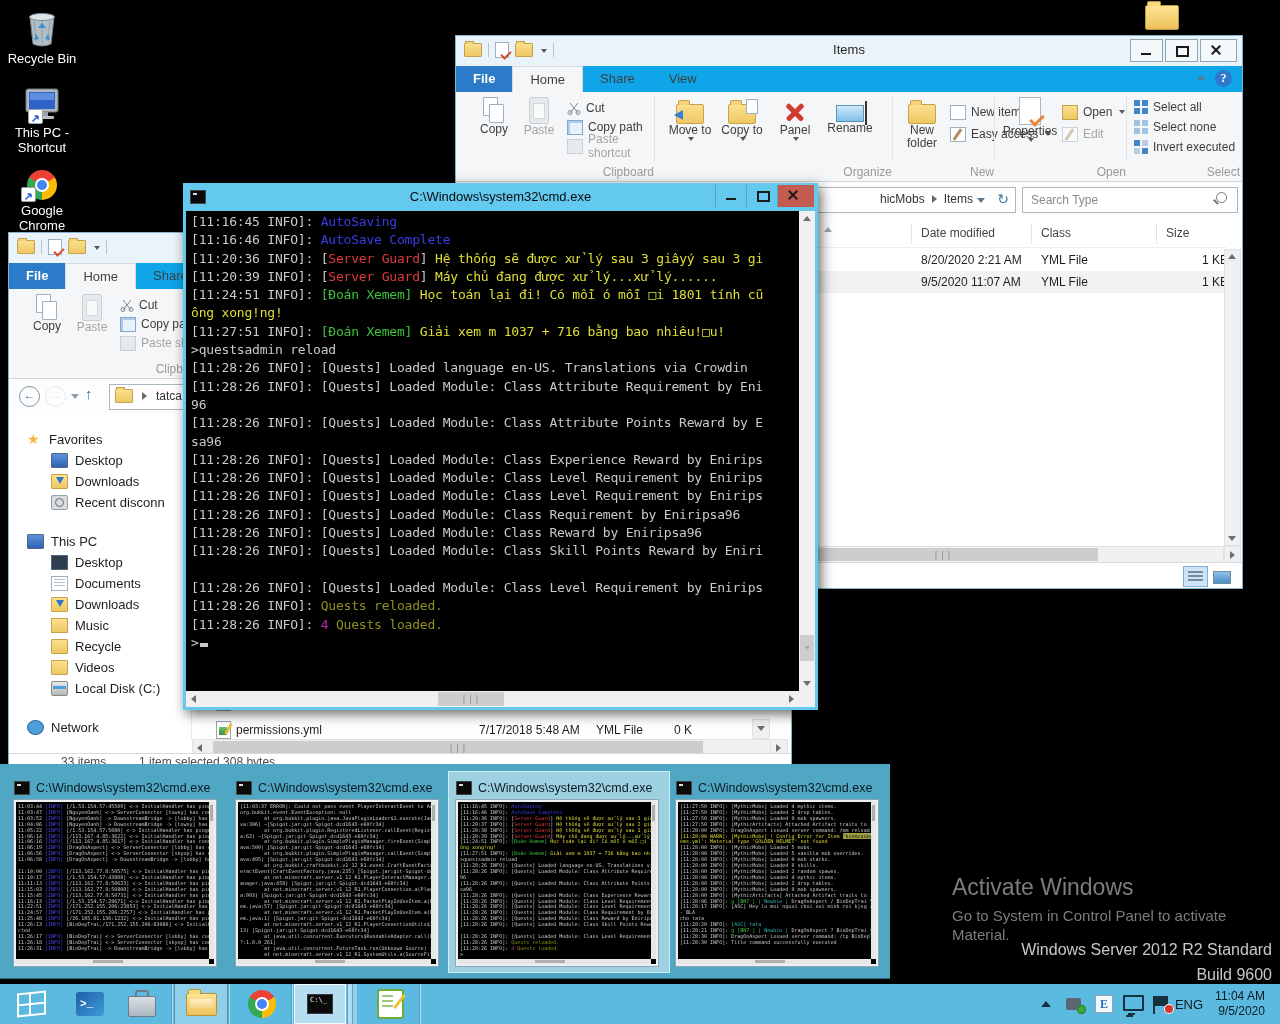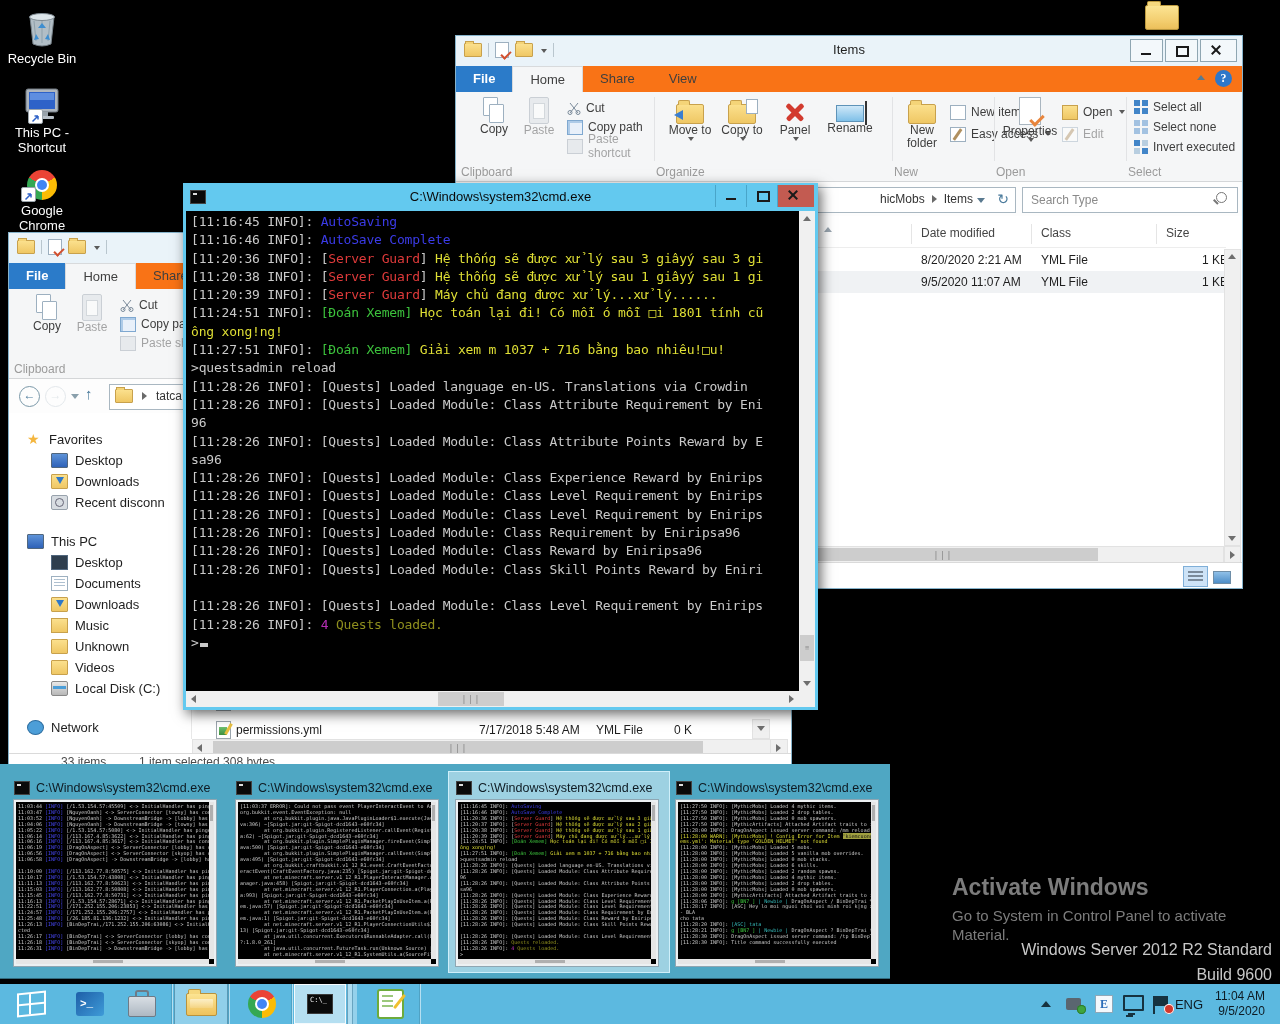--- a/index.html
+++ b/index.html
@@ -26,29 +26,29 @@
   .tbarx{position:absolute;left:0;right:0;top:0;height:30px;background:#EAF3F9}
   .qat{position:absolute;left:8px;top:6px;display:flex;align-items:center;gap:6px}
   .qsep{width:1px;height:14px;background:#B9C6CE}
   .wtitle{position:absolute;left:0;right:0;top:6px;text-align:center;font-size:13px;color:#1E1E1E}
   .wbtns{position:absolute;right:5px;top:3px;display:flex;gap:2px}
   .wbtn{width:31px;height:21px;border:1px solid #8FA6B2;background:#F3F8FB;position:relative}
   .g-min:after{content:"";position:absolute;left:10px;top:13px;width:10px;height:2px;background:#1A1A1A}
   .g-max:after{content:"";position:absolute;left:10px;top:6px;width:9px;height:7px;border:2px solid #1A1A1A}
   .g-x:before,.g-x:after{content:"";position:absolute;left:9px;top:9px;width:12px;height:2px;background:#1A1A1A}
   .g-x:before{transform:rotate(45deg)}.g-x:after{transform:rotate(-45deg)}
-  .tabsrow{position:absolute;left:0;right:0;top:30px;height:26px;background:#f97316;
+  .tabsrow{position:absolute;left:0;right:0;top:30px;height:26px;background:#0ea5e9;
        border-bottom:1px solid #DDE0E2;display:flex;font-size:13px;color:#3F3F3F}
   .tab{padding:5px 17px 0;cursor:default}
   .tab.file{background:#2B7BC9;color:#fff;font-weight:bold}
   .tab.active{background:#F5F6F7;border:1px solid #D8DADC;border-bottom:none}
   .ribbon{position:absolute;left:0;right:0;top:56px;height:89px;background:#F5F6F7;border-bottom:1px solid #D4D6D8}
   .rgroup{position:absolute;top:0;bottom:0}
   .rsep{position:absolute;top:5px;bottom:20px;width:1px;background:#E2E3E5}
-  .rlabel{position:absolute;bottom:2px;left:0;right:0;text-align:left;font-size:12px;color:#9B9B9B}
+  .rlabel{position:absolute;bottom:2px;left:0;right:0;text-align:right;font-size:12px;color:#9B9B9B}
   .rbig{position:absolute;top:5px;display:flex;flex-direction:column;align-items:center;
        font-size:12px;color:#3E3E3E;line-height:13px;text-align:center}
   .rsmall{position:absolute;display:flex;align-items:center;gap:5px;font-size:12px;color:#3E3E3E;height:18px}
   .dis{opacity:.45}
   .caret{width:0;height:0;border-left:3.5px solid transparent;border-right:3.5px solid transparent;
        border-top:4px solid #5A5A5A;display:inline-block;margin-left:2px}
   
   .ic-copy{width:22px;height:26px;position:relative}
   .ic-copy:before,.ic-copy:after{content:"";position:absolute;width:13px;height:17px;background:#fff;
        border:1px solid #9DB0C0;border-radius:1px}
@@ -542,21 +542,21 @@
         <div class="sitem">
           <span class="micon mic-fold mic-folddown"></span>
           <span>Downloads</span>
         </div>
         <div class="sitem">
           <span class="micon mic-note"></span>
           <span>Music</span>
         </div>
         <div class="sitem">
           <span class="micon mic-fold"></span>
-          <span>Unknown</span>
+          <span>Recycle</span>
         </div>
         <div class="sitem">
           <span class="micon mic-fold"></span>
           <span>Videos</span>
         </div>
         <div class="sitem">
           <span class="micon mic-disk"></span>
           <span>Local Disk (C:)</span>
         </div>
       </div>
@@ -607,39 +607,39 @@
       <div style="width:30px;height:22px;position:relative;border-left:1px solid #49A5C9" class="g-min"></div>
       <div style="width:30px;height:22px;position:relative;border-left:1px solid #49A5C9" class="g-max"></div>
       <div style="width:36px;height:22px;position:relative;background:#C35B51;border-left:1px solid #49A5C9" class="g-x"></div>
     </div>
   </div>
   <div style="position:absolute;left:3px;right:3px;top:28px;bottom:3px;background:#000">
     <div id="cmd-console" style="position:absolute;left:5px;top:2px;right:17px;bottom:17px;overflow:hidden">
         <div class="cline"><span style="color: rgb(201, 201, 201);">[11:16:45 INFO]: </span><span style="color: rgb(59, 59, 232);">AutoSaving</span></div>
         <div class="cline"><span style="color: rgb(201, 201, 201);">[11:16:46 INFO]: </span><span style="color: rgb(59, 59, 232);">AutoSave Complete</span></div>
         <div class="cline"><span style="color: rgb(201, 201, 201);">[11:20:36 INFO]: [</span><span style="color: rgb(223, 58, 58);">Server Guard</span><span style="color: rgb(201, 201, 201);">] </span><span style="color: rgb(223, 223, 53);">Hệ thống sẽ được xử lý sau 3 giâyý sau 3 gi</span></div>
-        <div class="cline"><span style="color: rgb(201, 201, 201);">[11:20:38 INFO]: [</span><span style="color: rgb(223, 58, 58);">Server Guard</span><span style="color: rgb(201, 201, 201);">] </span><span style="color: rgb(223, 223, 53);">Hệ thống sẽ được xử lý sau 1 giâyý sau 1 gi</span></div>
         <div class="cline"><span style="color: rgb(201, 201, 201);">[11:20:39 INFO]: [</span><span style="color: rgb(223, 58, 58);">Server Guard</span><span style="color: rgb(201, 201, 201);">] </span><span style="color: rgb(223, 223, 53);">Máy chủ đang được xử lý...xử lý......</span></div>
         <div class="cline"><span style="color: rgb(201, 201, 201);">[11:24:51 INFO]: </span><span style="color: rgb(60, 194, 60);">[Đoán Xemem] </span><span style="color: rgb(223, 223, 53);">Học toán lại đi! Có mỗi ó mỗi □i 1801 tính cũ</span></div>
         <div class="cline"><span style="color: rgb(223, 223, 53);">ông xong!ng!</span></div>
         <div class="cline"><span style="color: rgb(201, 201, 201);">[11:27:51 INFO]: </span><span style="color: rgb(60, 194, 60);">[Đoán Xemem] </span><span style="color: rgb(223, 223, 53);">Giải xem m 1037 + 716 bằng bao nhiêu!□u!</span></div>
         <div class="cline"><span style="color: rgb(201, 201, 201);">&gt;questsadmin reload</span></div>
         <div class="cline"><span style="color: rgb(201, 201, 201);">[11:28:26 INFO]: [Quests] Loaded language en-US. Translations via Crowdin</span></div>
         <div class="cline"><span style="color: rgb(201, 201, 201);">[11:28:26 INFO]: [Quests] Loaded Module: Class Attribute Requirement by Eni</span></div>
         <div class="cline"><span style="color: rgb(201, 201, 201);">96</span></div>
         <div class="cline"><span style="color: rgb(201, 201, 201);">[11:28:26 INFO]: [Quests] Loaded Module: Class Attribute Points Reward by E</span></div>
         <div class="cline"><span style="color: rgb(201, 201, 201);">sa96</span></div>
         <div class="cline"><span style="color: rgb(201, 201, 201);">[11:28:26 INFO]: [Quests] Loaded Module: Class Experience Reward by Enirips</span></div>
         <div class="cline"><span style="color: rgb(201, 201, 201);">[11:28:26 INFO]: [Quests] Loaded Module: Class Level Requirement by Enirips</span></div>
         <div class="cline"><span style="color: rgb(201, 201, 201);">[11:28:26 INFO]: [Quests] Loaded Module: Class Level Requirement by Enirips</span></div>
         <div class="cline"><span style="color: rgb(201, 201, 201);">[11:28:26 INFO]: [Quests] Loaded Module: Class Requirement by Eniripsa96</span></div>
         <div class="cline"><span style="color: rgb(201, 201, 201);">[11:28:26 INFO]: [Quests] Loaded Module: Class Reward by Eniripsa96</span></div>
         <div class="cline"><span style="color: rgb(201, 201, 201);">[11:28:26 INFO]: [Quests] Loaded Module: Class Skill Points Reward by Eniri</span></div>
         <div class="cline">&nbsp;</div>
         <div class="cline"><span style="color: rgb(201, 201, 201);">[11:28:26 INFO]: [Quests] Loaded Module: Class Level Requirement by Enirips</span></div>
+        <div class="cline"><span style="color: rgb(201, 201, 201);">[11:28:26 INFO]: </span><span style="color: rgb(143, 143, 30);">Quests reloaded.</span></div>
         <div class="cline"><span style="color: rgb(201, 201, 201);">[11:28:26 INFO]: </span><span style="color: rgb(182, 46, 182);">4 </span><span style="color: rgb(143, 143, 30);">Quests loaded.</span></div>
         <div class="cline"><span style="color: rgb(201, 201, 201);">&gt;</span><span class="cursorblk"></span></div>
       </div>
 
     <div class="sbtrack" style="right:0;top:0;width:16px;bottom:16px;border:none;background:#F0F0F0">
       <div class="tri up" style="left:4px;top:5px"></div>
       <div class="tri dn" style="left:4px;bottom:5px"></div>
       <div class="sbthumb" style="left:1px;right:1px;top:424px;height:26px">
           <span class="grip" style="font-size:7px;letter-spacing:0">≡</span>
         </div>
@@ -803,21 +803,21 @@
           <div class="tline"><span style="color: rgb(201, 201, 201);">[11:28:30 INFO]: DragOnAspect issued server command: /tp BinDepTrai</span></div>
           <div class="tline"><span style="color: rgb(201, 201, 201);">[11:28:30 INFO]: Title command successfully executed</span></div>
         </div>
         <div class="tvs"></div>
         <div class="ths"></div>
       </div>
   </div>
 </div>
 
 <div style="position:absolute;left:952px;top:874px;color:#7C7C7C">
-  <div style="font-size:23px;font-weight:700">Activate Windows</div>
+  <div style="font-size:23px;font-weight:400">Activate Windows</div>
   <div style="font-size:15px;margin-top:6px">Go to System in Control Panel to activate</div>
   <div style="font-size:15px;margin-top:2px">Material.</div>
 </div>
 <div style="position:absolute;right:8px;top:941px;text-align:right;color:#C8C8C8">
   <div style="font-size:16px">Windows Server 2012 R2 Standard</div>
   <div style="font-size:16px;margin-top:7px">Build 9600</div>
 </div>
 
 <div id="tb">
   <div class="tbtn" style="left:0;width:62px">

